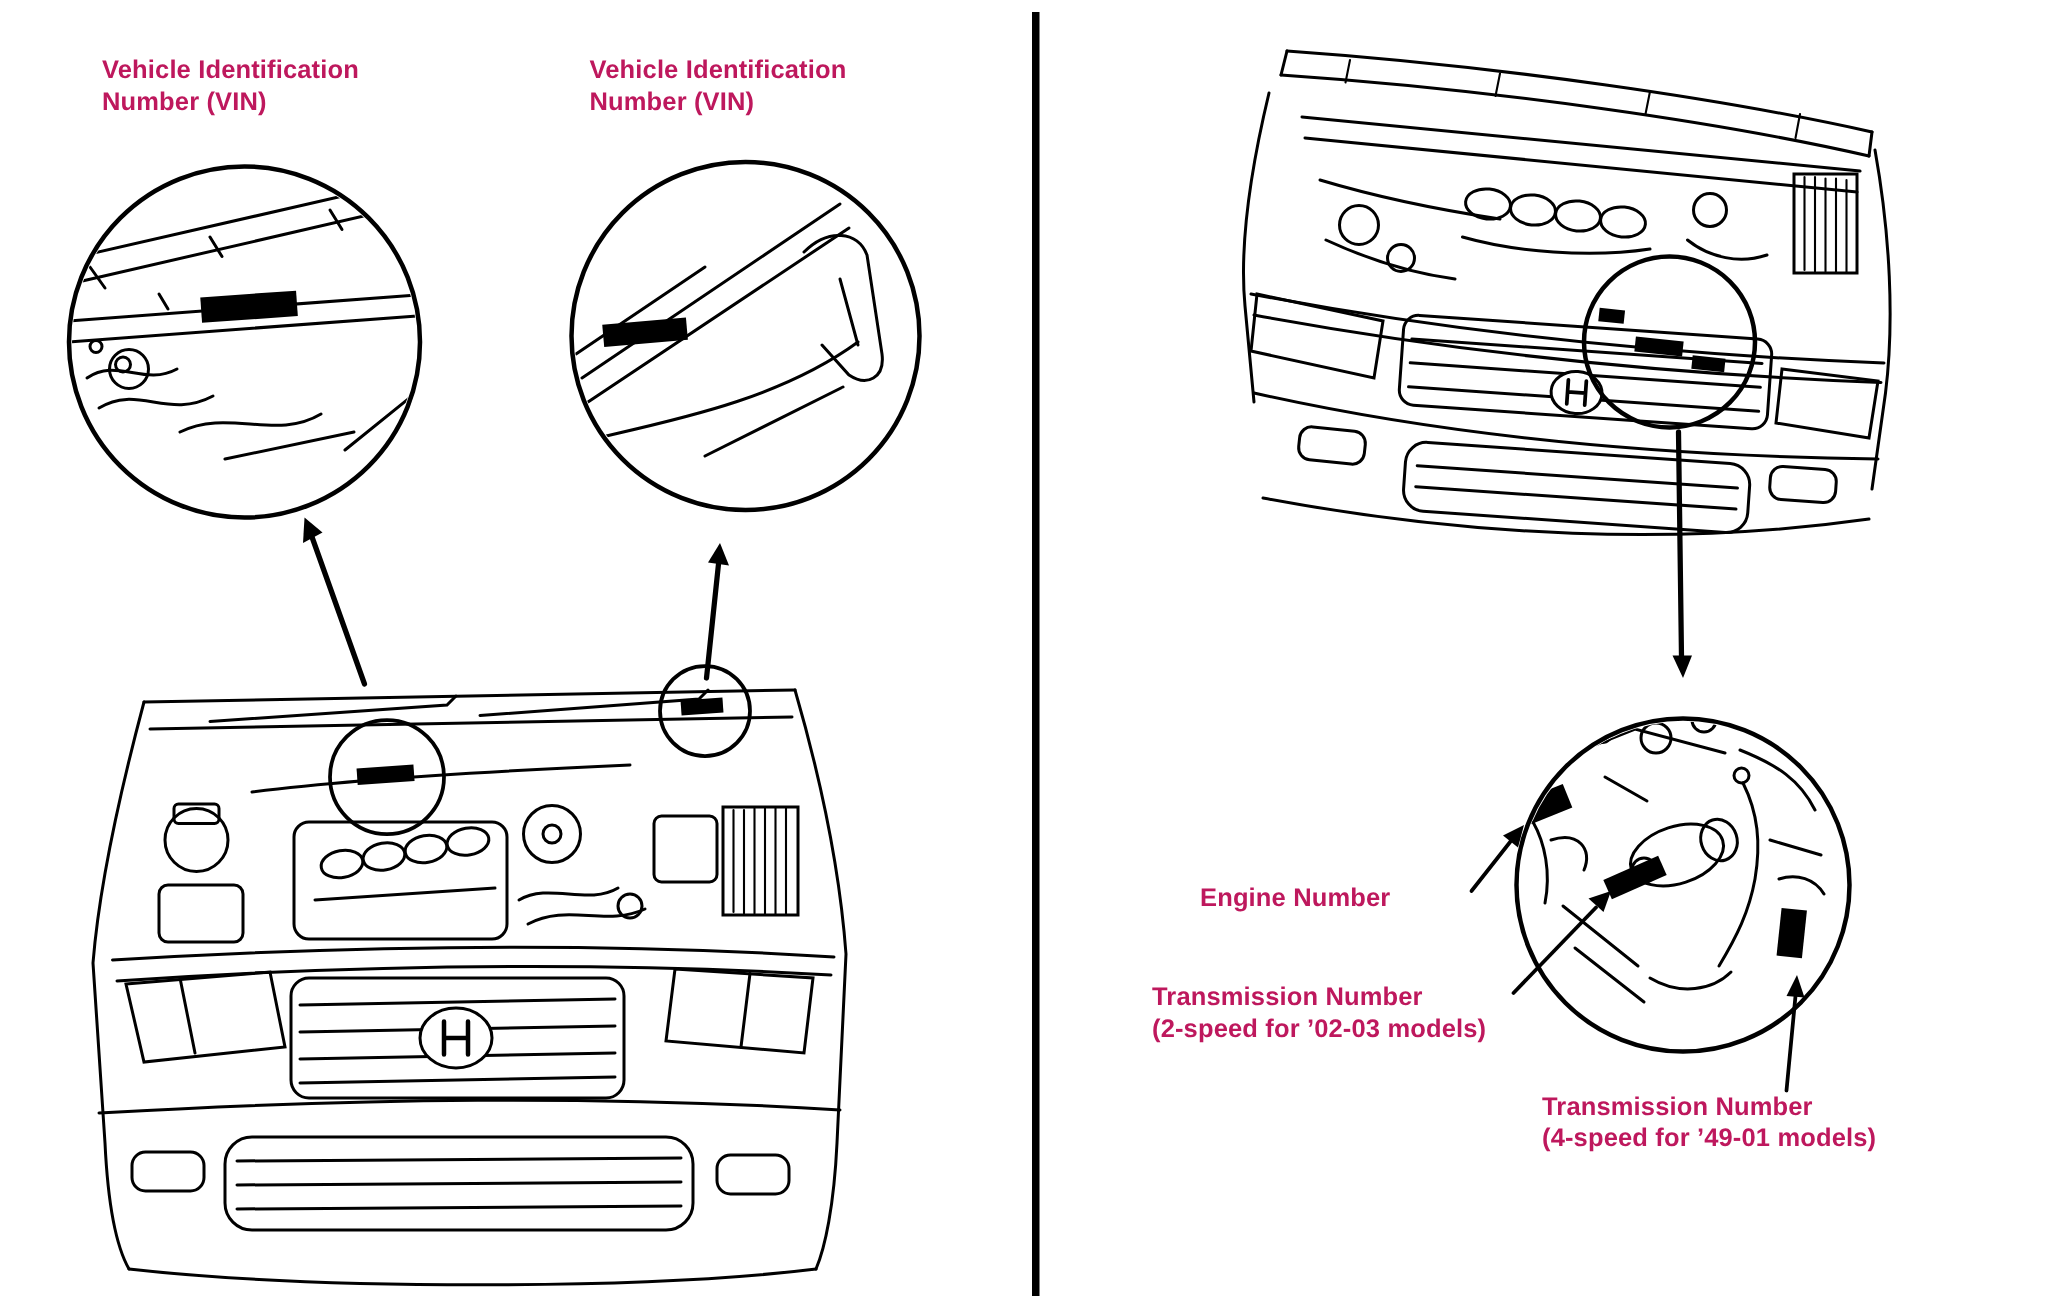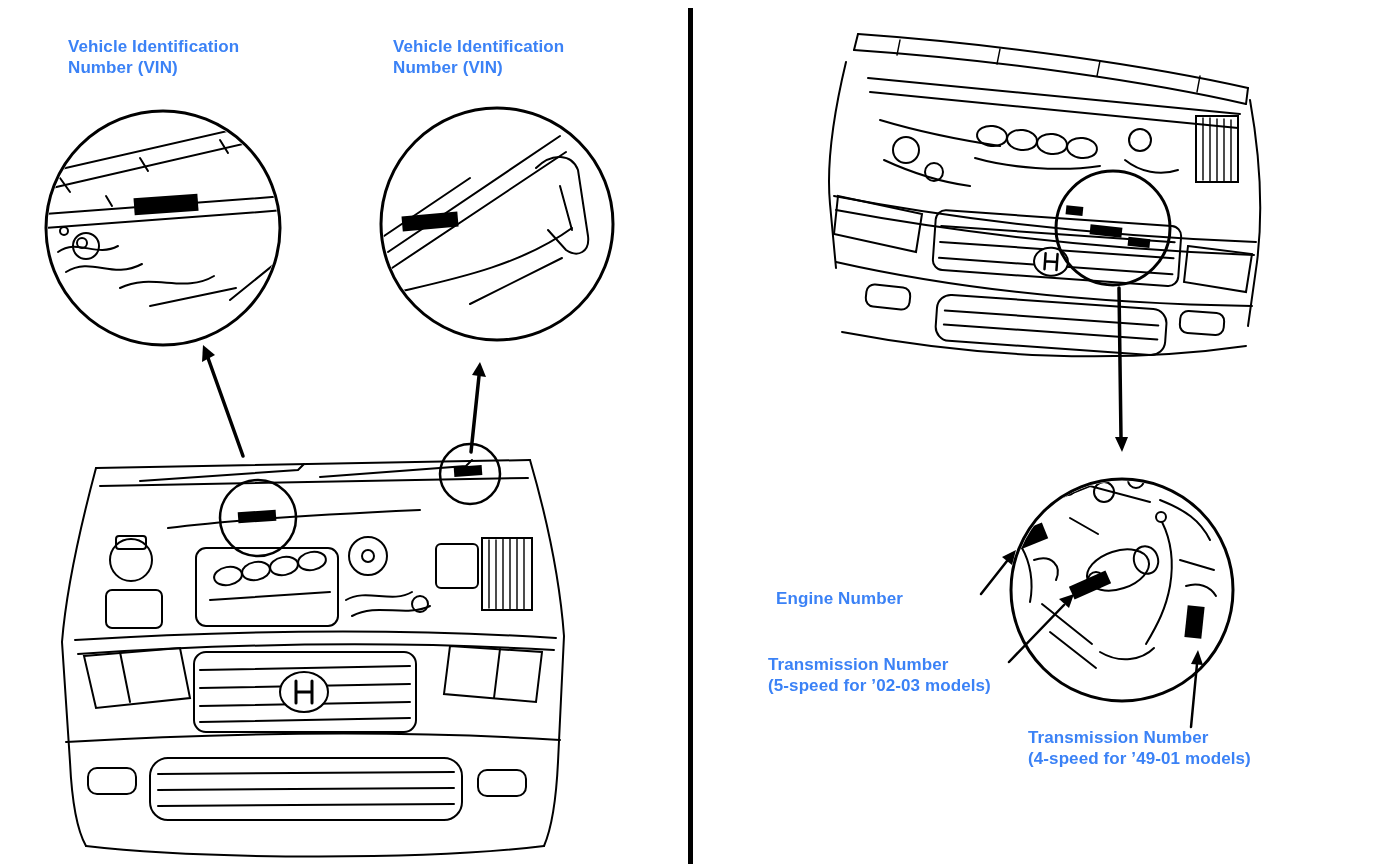--- a/index.html
+++ b/index.html
@@ -19,21 +19,21 @@
     position: absolute;
     left: 0;
     top: 0;
   }
   .label {
     position: absolute;
     font-family: "Liberation Sans", sans-serif;
     font-weight: bold;
     font-size: 17px;
     line-height: 21px;
-    color: #3b82f6;
+    color: #be185d;
     letter-spacing: 0.1px;
     white-space: nowrap;
   }
 </style>
 </head>
 <body>
 
 <div id="canvas">
 
   <svg id="art" width="1376" height="864" viewBox="0 0 1376 864" xmlns="http://www.w3.org/2000/svg">
@@ -236,27 +236,27 @@
   <div class="label" style="left:68px; top:36px;">
     <div>Vehicle Identification</div>
     <div>Number (VIN)</div>
   </div>
 
   <div class="label" style="left:393px; top:36px;">
     <div>Vehicle Identification</div>
     <div>Number (VIN)</div>
   </div>
 
-  <div class="label" style="left:776px; top:588px;">
+  <div class="label" style="left:800px; top:588px;">
     <div>Engine Number</div>
   </div>
 
   <div class="label" style="left:768px; top:654px;">
     <div>Transmission Number</div>
-    <div>(5-speed for ’02-03 models)</div>
+    <div>(2-speed for ’02-03 models)</div>
   </div>
 
   <div class="label" style="left:1028px; top:727px;">
     <div>Transmission Number</div>
     <div>(4-speed for ’49-01 models)</div>
   </div>
 
 </div>
 
 </body></html>

